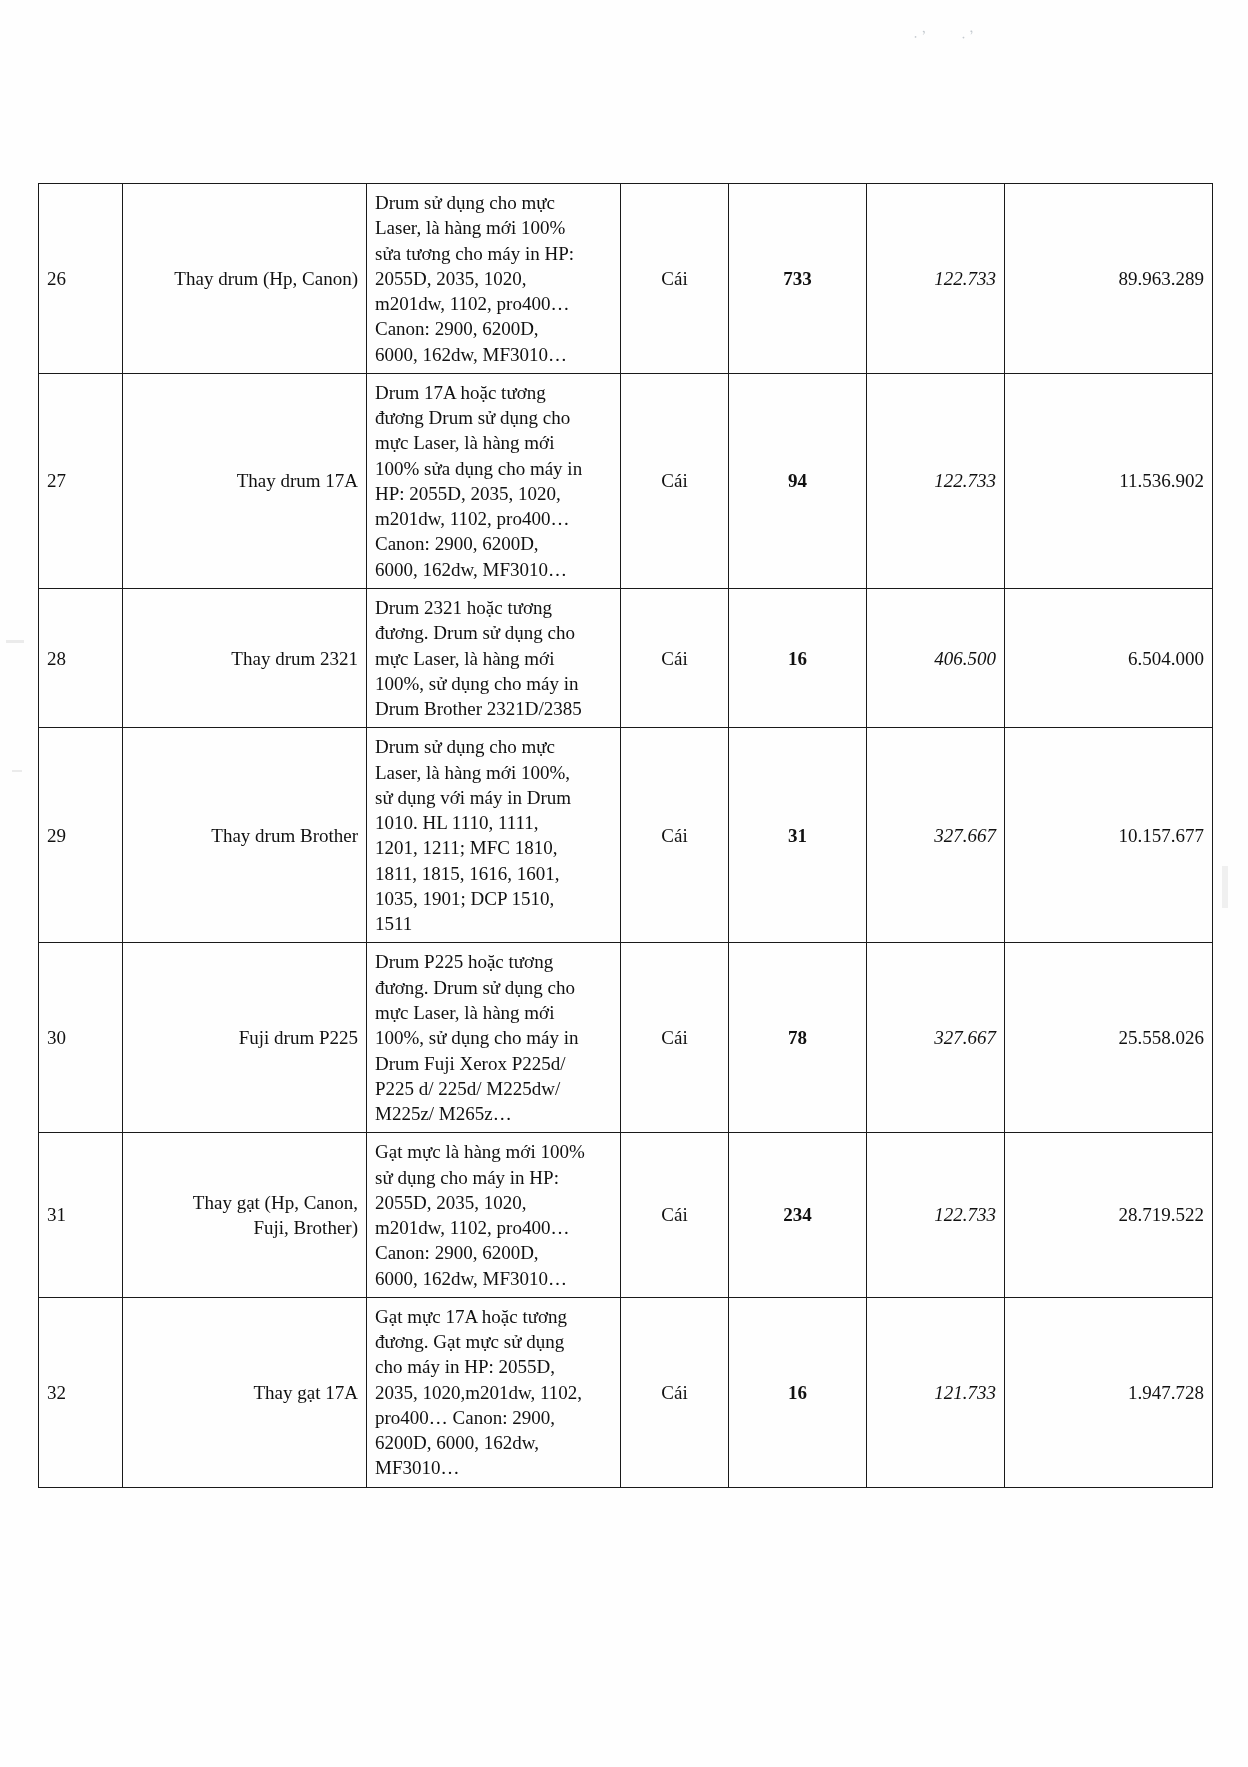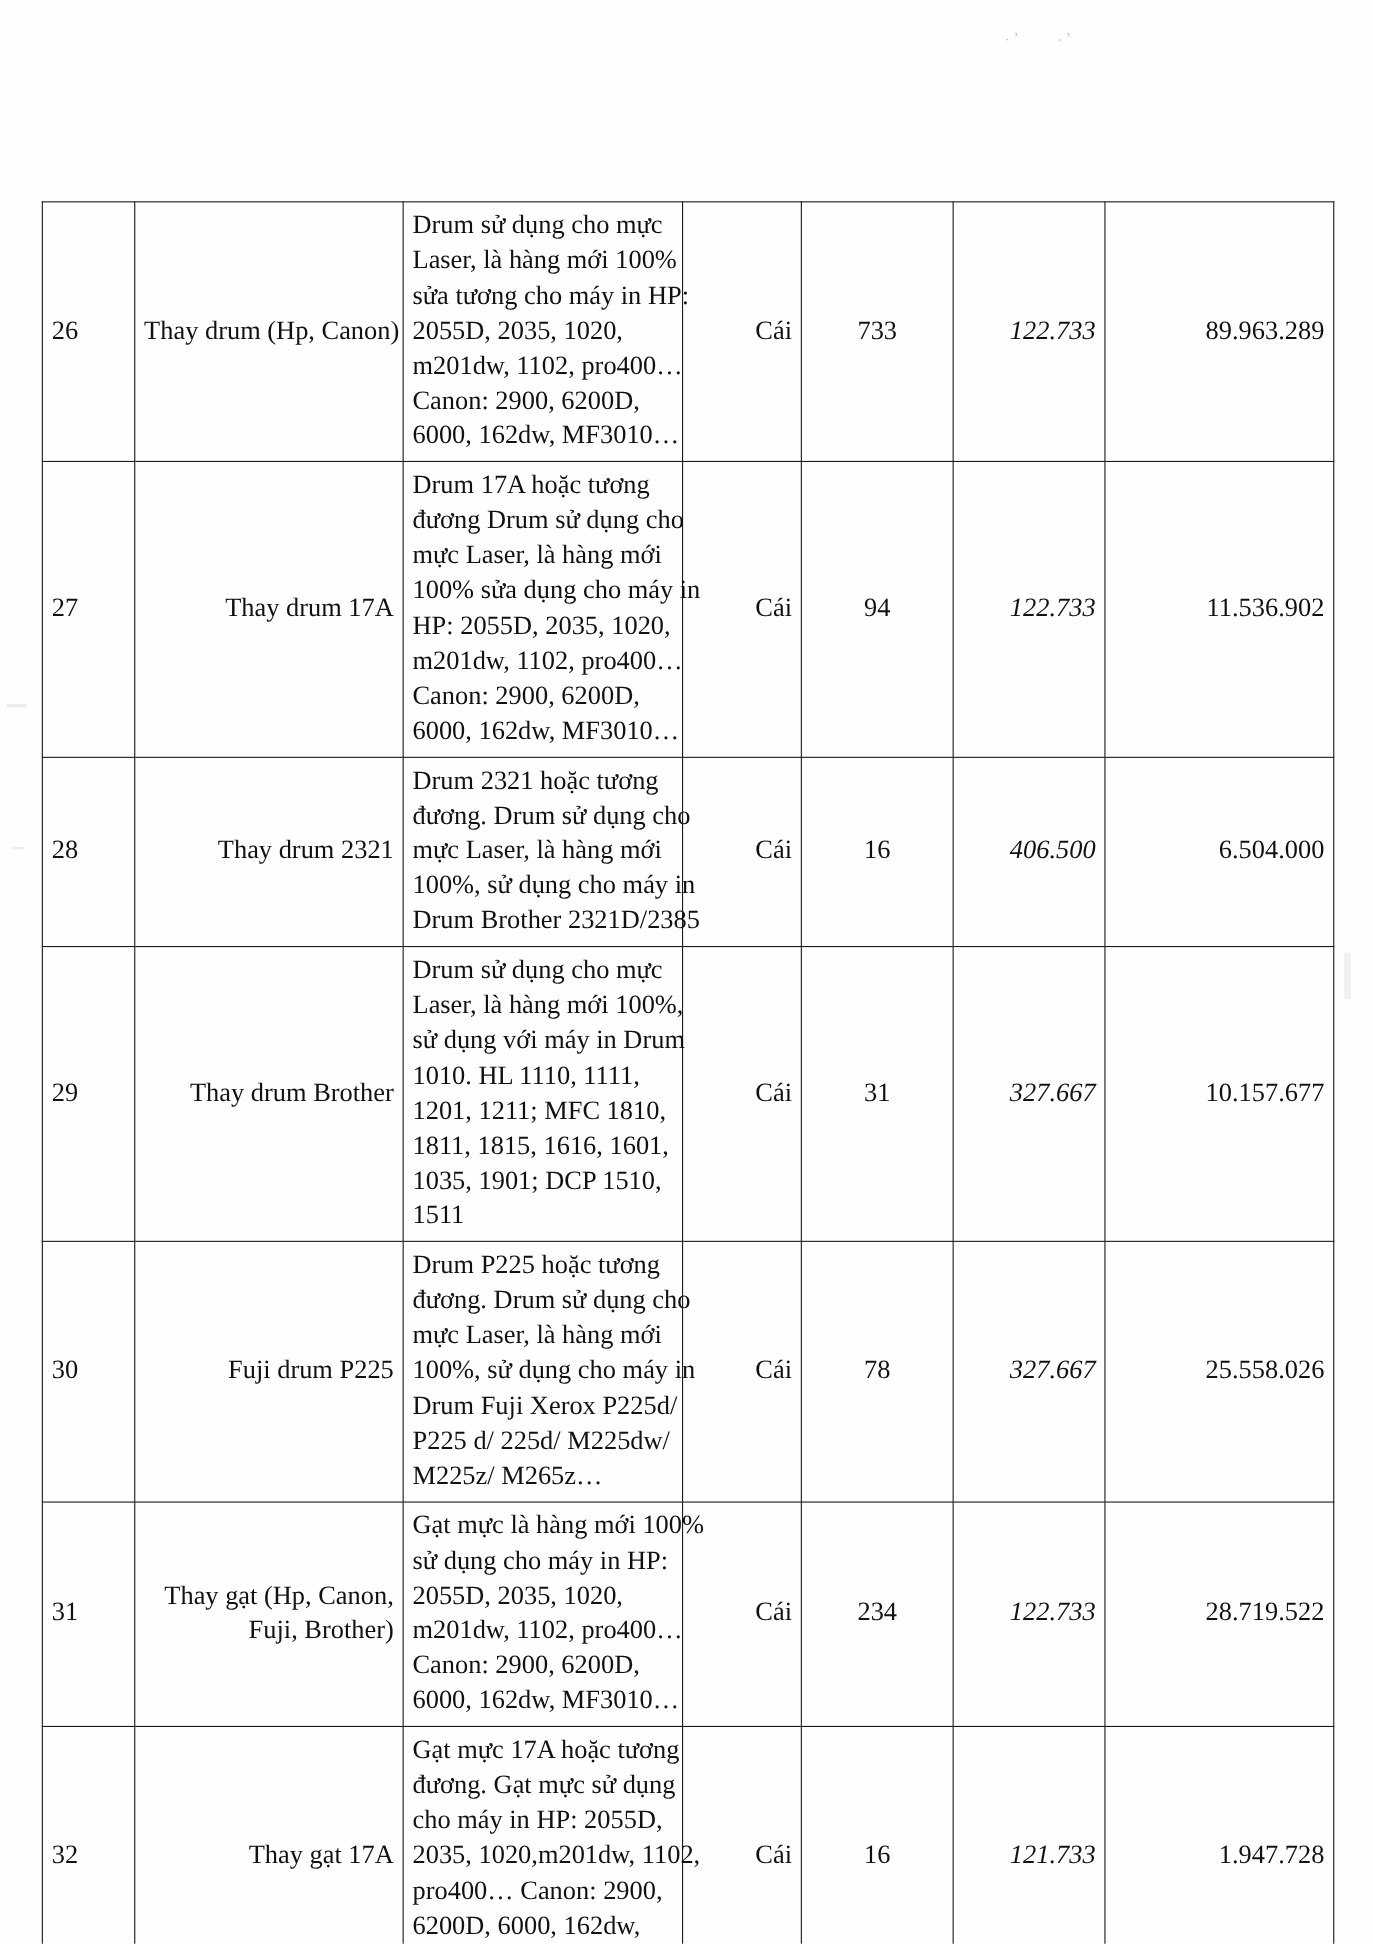--- a/index.html
+++ b/index.html
@@ -55,36 +55,36 @@
     top: 183px;
     width: 1174px;
     border-collapse: collapse;
     table-layout: fixed;
     background: transparent;
   }
   table.doc-table td {
     border: 1.3px solid #1a1a1a;
     vertical-align: middle;
     padding: 6px 8px;
-    font-size: 24px;
+    font-size: 19px;
     line-height: 1.33;
   }
   col.c-idx   { width: 84px; }
   col.c-name  { width: 244px; }
   col.c-desc  { width: 254px; }
   col.c-unit  { width: 108px; }
   col.c-qty   { width: 138px; }
   col.c-price { width: 138px; }
   col.c-total { width: 208px; }
 
   td.idx   { text-align: left; }
   td.name  { text-align: right; padding-left: 14px; }
   td.desc  { text-align: left; padding-left: 14px; padding-right: 6px; }
-  td.unit  { text-align: right; }
-  td.qty   { text-align: center; }
+  td.unit  { text-align: center; }
+  td.qty   { text-align: center; font-weight: bold; }
   td.price { text-align: right; font-style: italic; }
   td.total { text-align: right; }
 
   .desc-line { display: block; white-space: pre; }
   .nm-line { display: block; white-space: pre; }
 </style>
 </head>
 <body>
 
 <div class="page">

